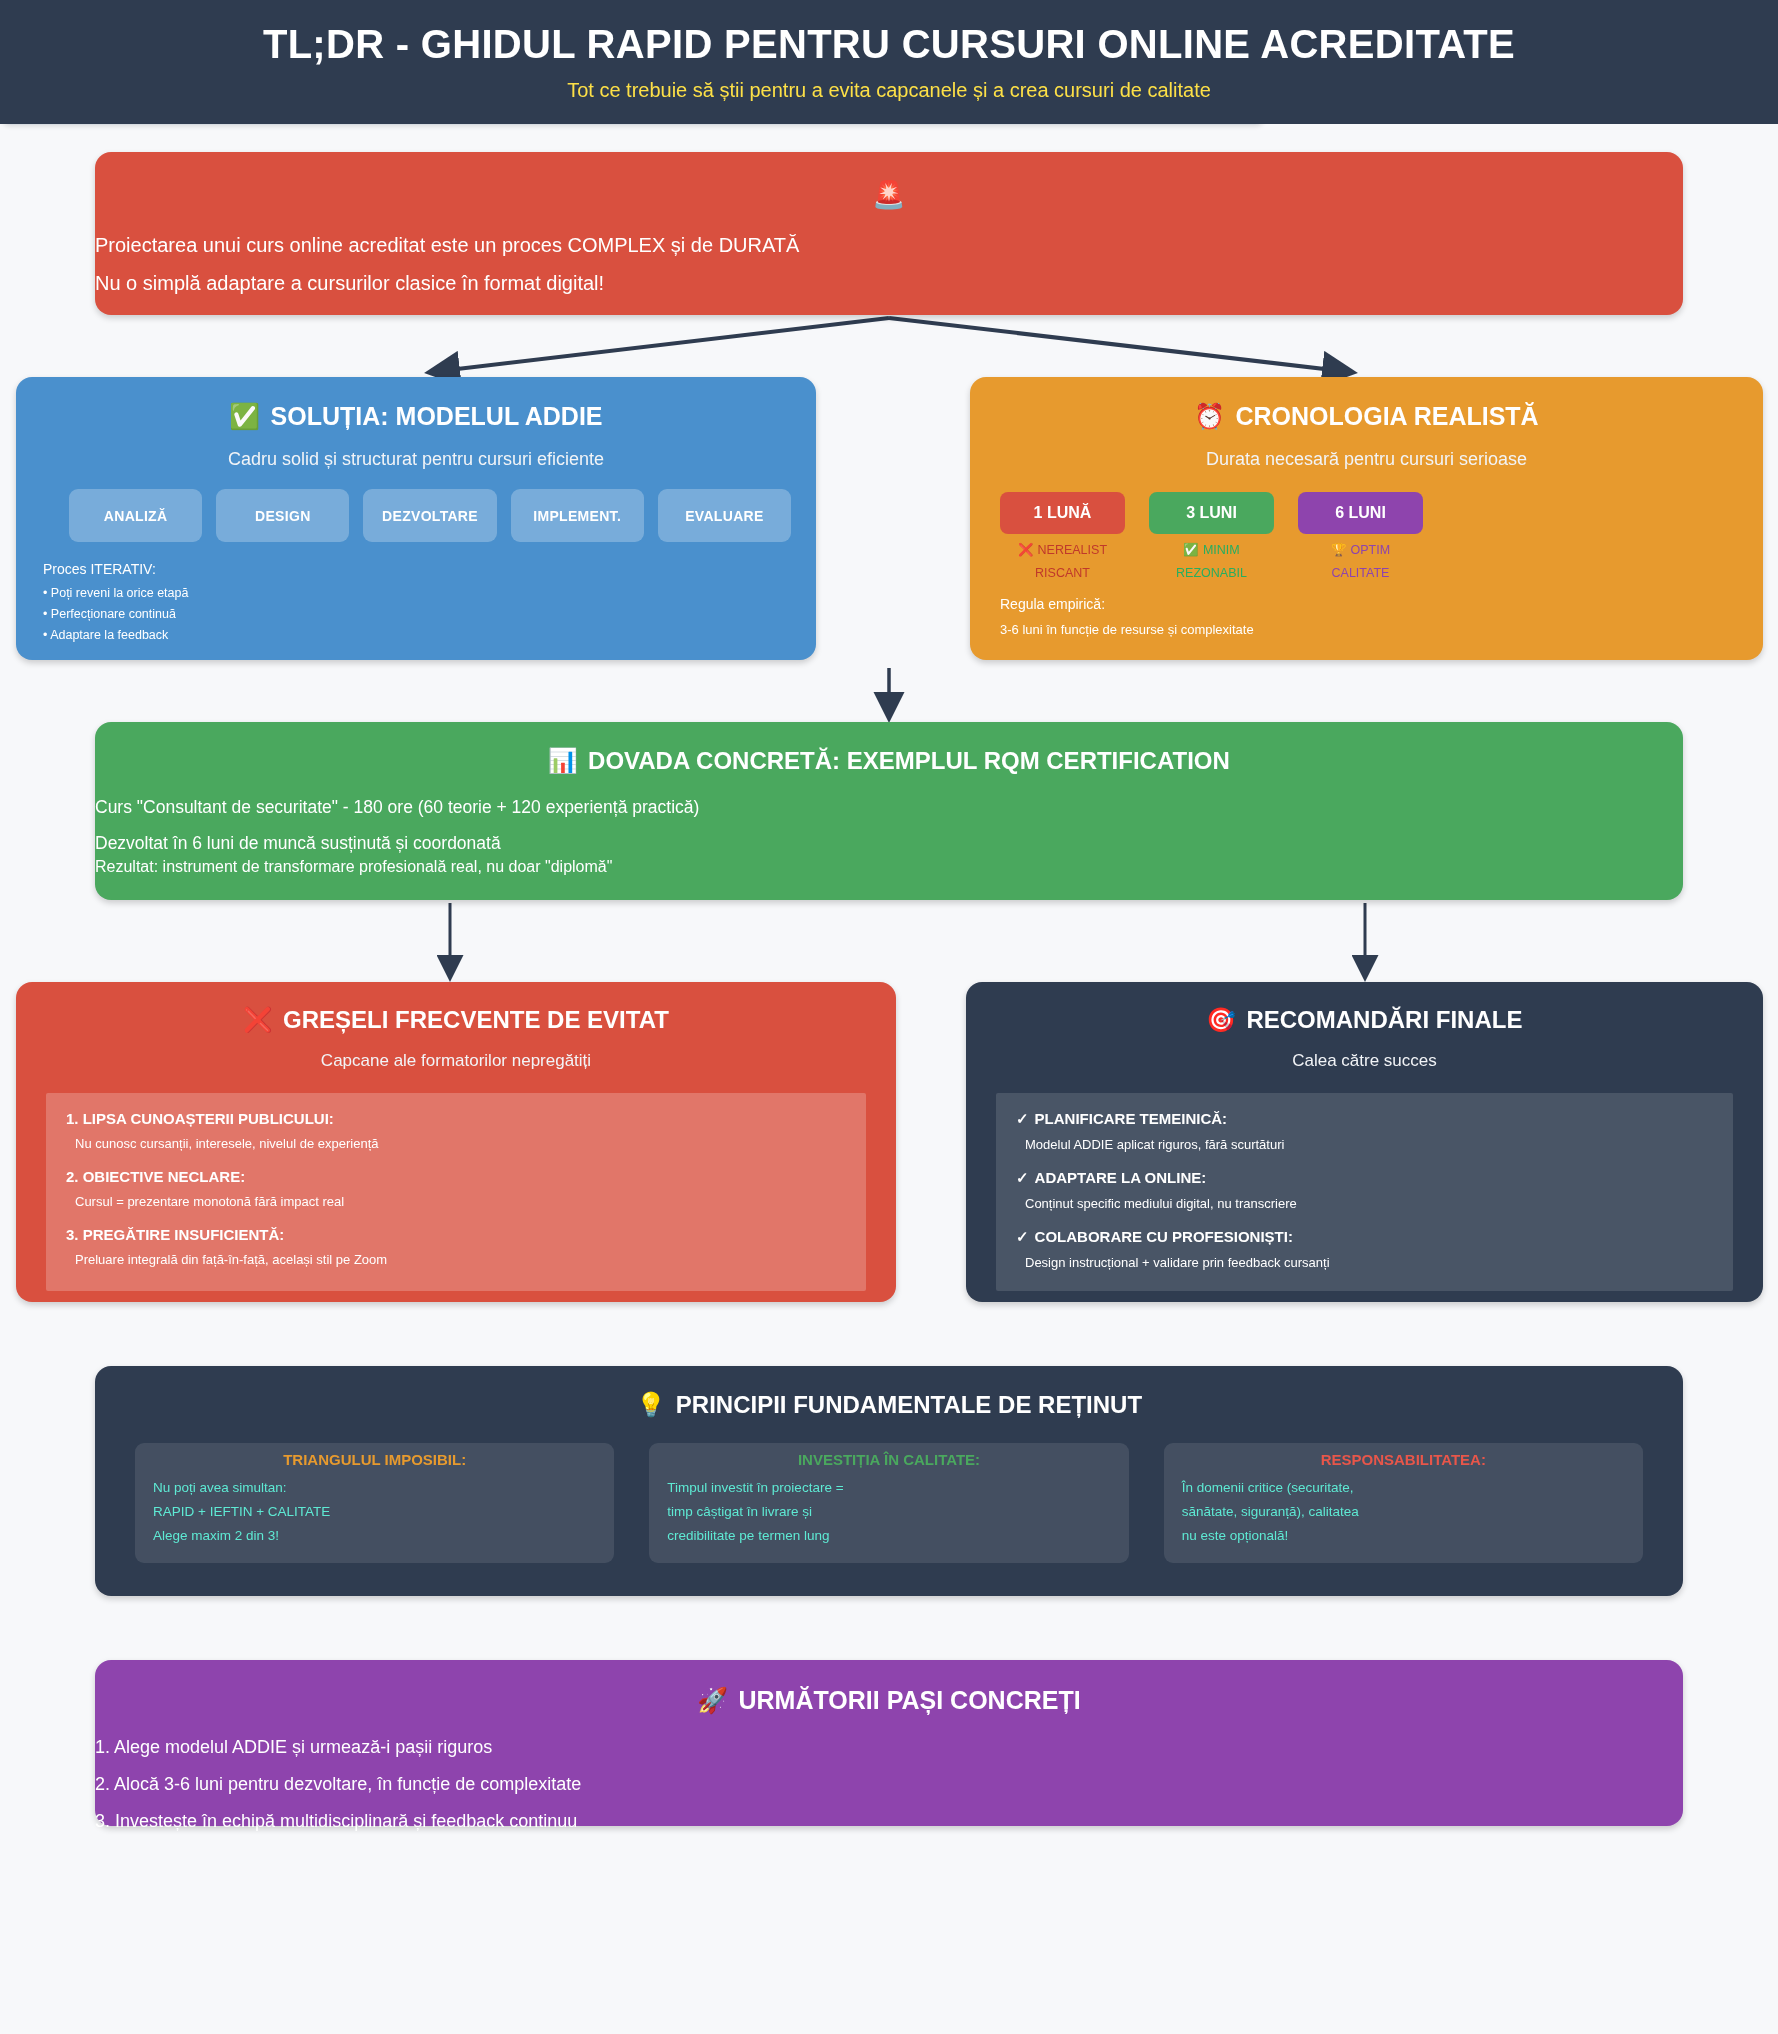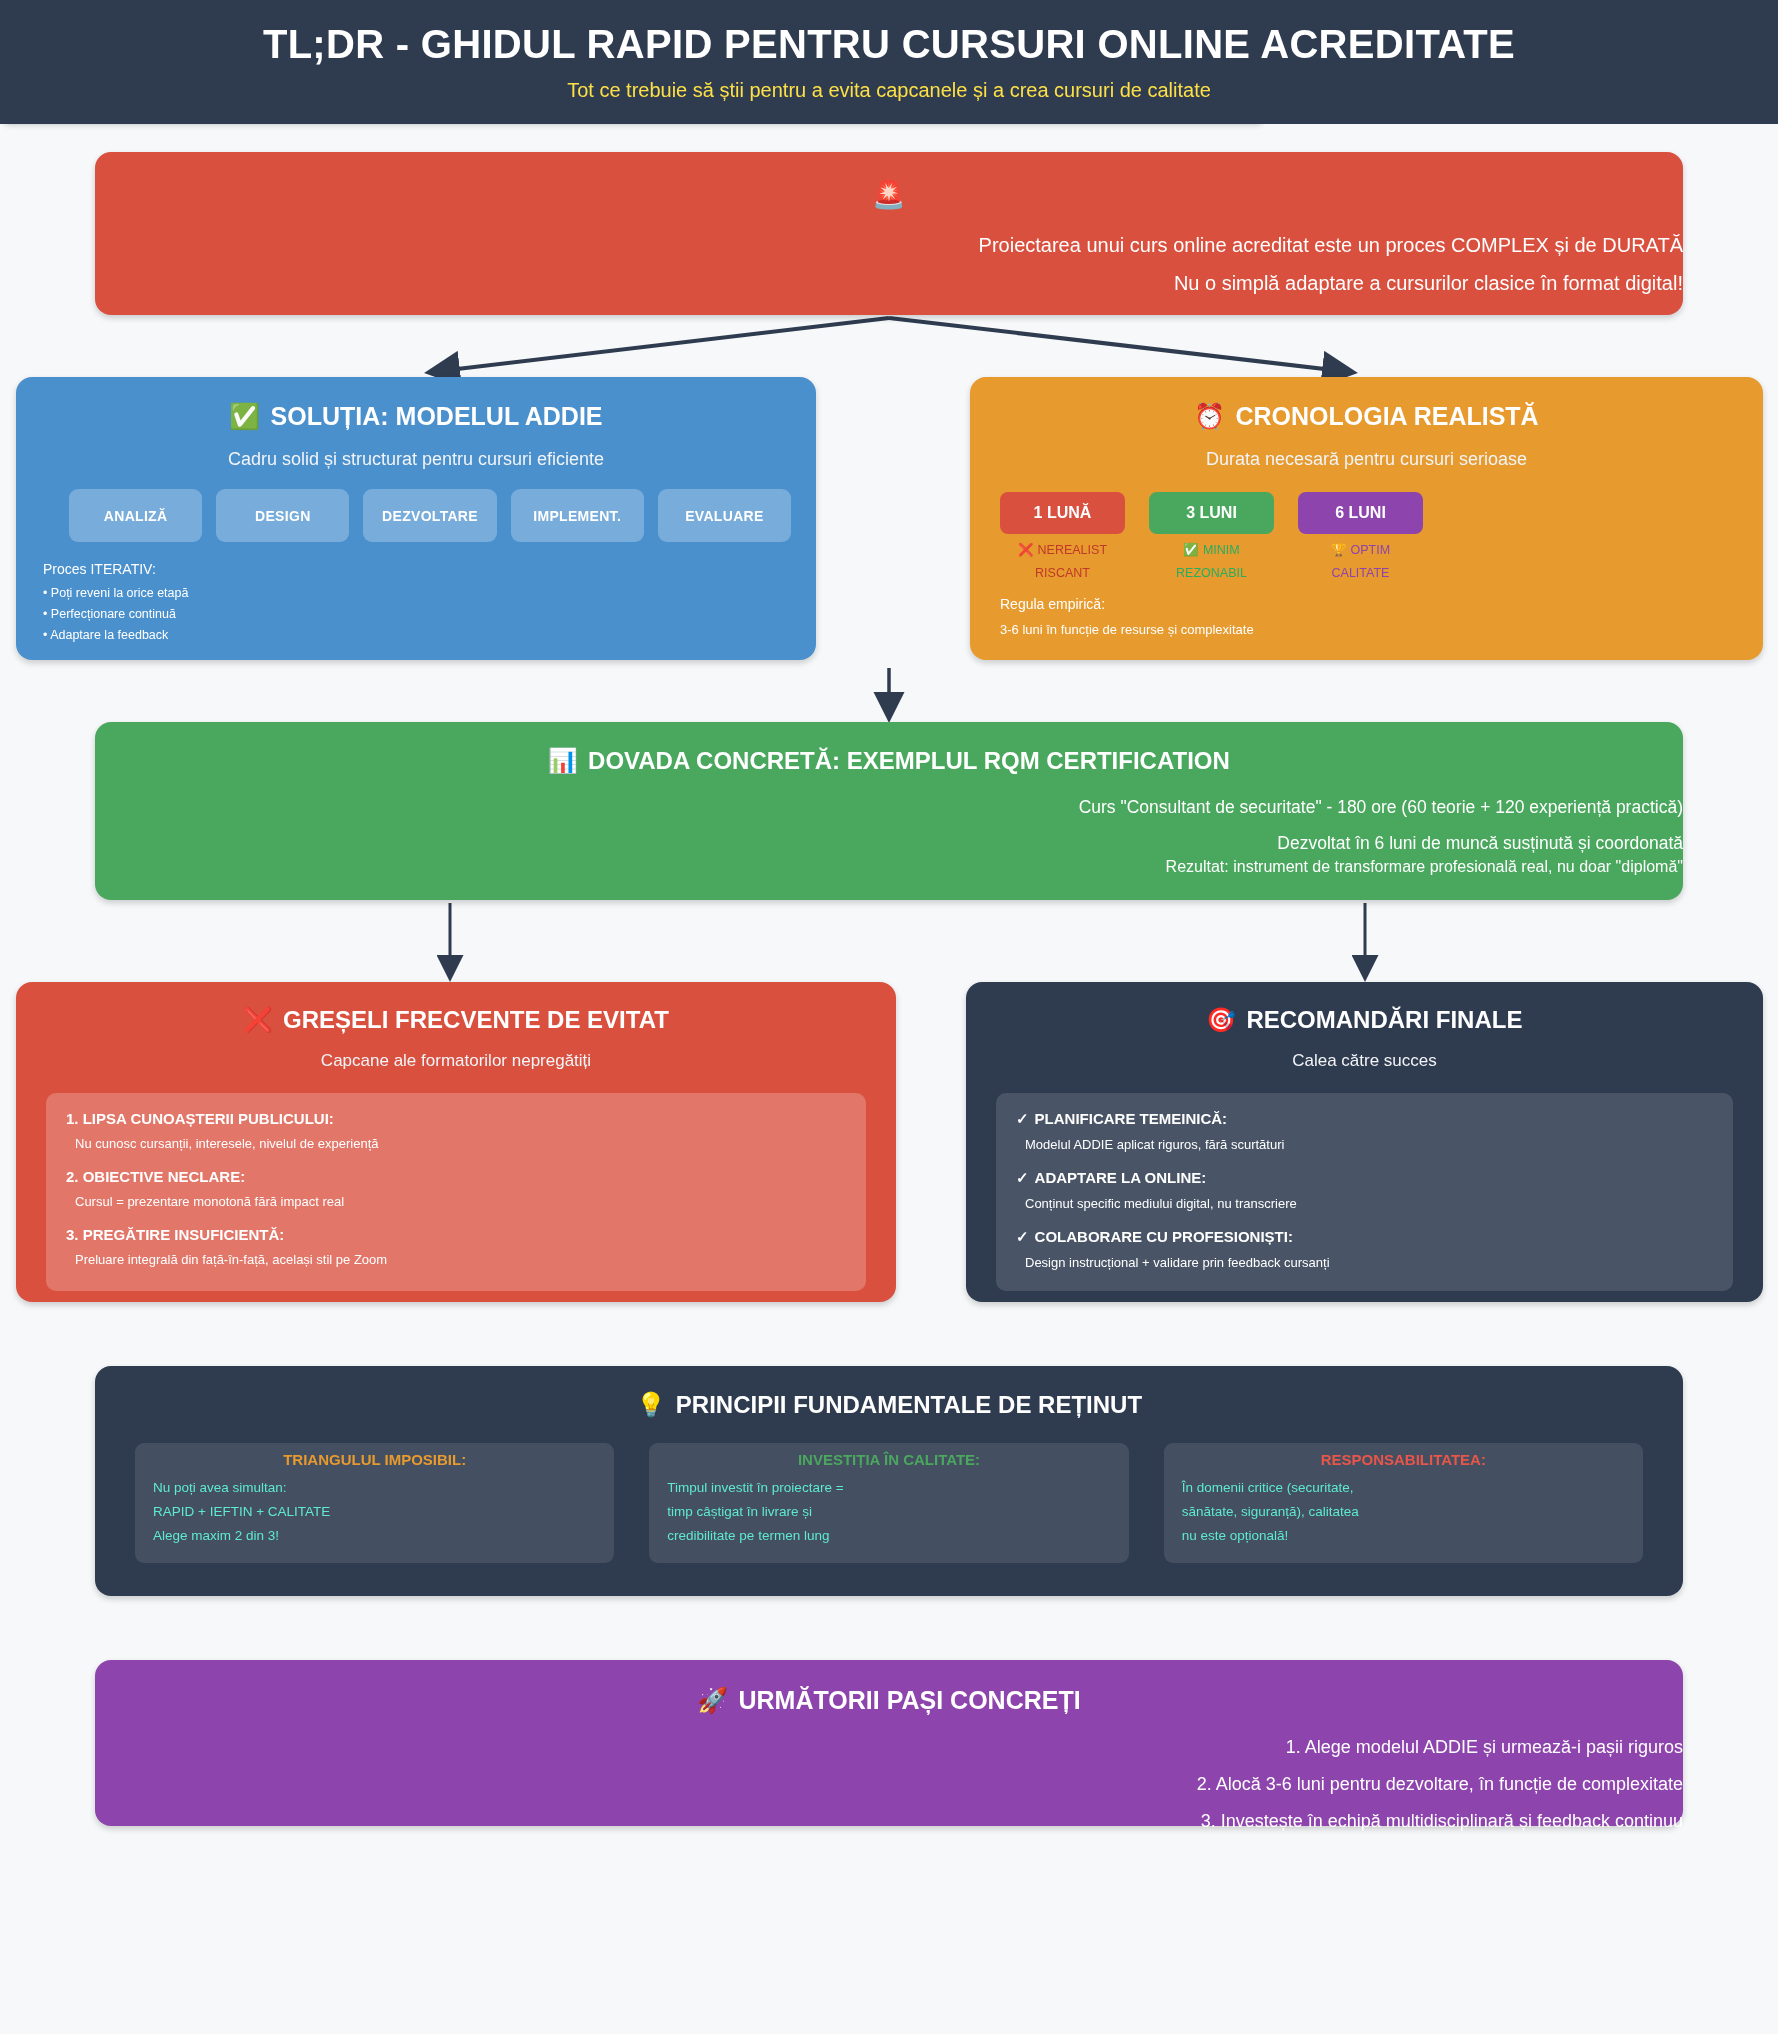--- a/index.html
+++ b/index.html
@@ -29,21 +29,21 @@
   
   .panel {
     position:absolute; border-radius:16px;
     box-shadow:0 3px 6px rgba(0,0,0,.18);
   }
   .panel-title {
     text-align:center; color:#fff; font-weight:bold;
     display:flex; align-items:center; justify-content:center; gap:10px;
   }
   .panel-sub { text-align:center; color:#f2f4f7; }
-  .panel-line { text-align:right; color:#ffffff;padding-left:20px; }
+  .panel-line { text-align:left; color:#ffffff; }
 
   
   #main-message { left:95px; top:152px; width:1588px; height:163px; background:#d9503f; }
   #main-message .panel-title { font-size:27px; margin-top:27px; }
   #main-message .panel-line { font-size:20px; margin-top:23px; }
   #main-message .panel-line.second { margin-top:15px; }
 
   
   #addie-panel { left:16px; top:377px; width:800px; height:283px; background:#4a90cd; }
   #addie-panel .panel-title { font-size:25px; margin-top:25px; }
@@ -78,21 +78,21 @@
   #proof-panel { left:95px; top:722px; width:1588px; height:178px; background:#4aa85e; }
   #proof-panel .panel-title { font-size:24px; margin-top:25px; }
   #proof-panel .panel-line { font-size:17.5px; margin-top:22px; }
   #proof-panel .panel-line.l2 { margin-top:15px; }
   #proof-panel .panel-line.l3 { margin-top:4px; font-size:16px; }
 
   
   #mistakes-panel { left:16px; top:982px; width:880px; height:320px; background:#d9503f; }
   #mistakes-panel .panel-title { font-size:24px; margin-top:24px; }
   #mistakes-panel .panel-sub { font-size:17px; margin-top:17px; }
-  .inner-box { margin:22px 30px 0 30px; border-radius:10px; padding:17px 20px; }
+  .inner-box { margin:22px 30px 0 30px; border-radius:2px; padding:17px 20px; }
   #mistakes-panel .inner-box { background:rgba(255,255,255,.22); height:198px; }
   .item-head { color:#ffffff; font-weight:bold; font-size:15px; }
   .item-body { color:#ffffff; font-size:13px; margin:9px 0 17px 9px; }
   .item-body.last { margin-bottom:0; }
 
   
   #recs-panel { left:966px; top:982px; width:797px; height:320px; background:#2f3c50; }
   #recs-panel .panel-title { font-size:24px; margin-top:24px; }
   #recs-panel .panel-sub { font-size:17px; margin-top:17px; }
   #recs-panel .inner-box { background:rgba(255,255,255,.13); height:198px; }

